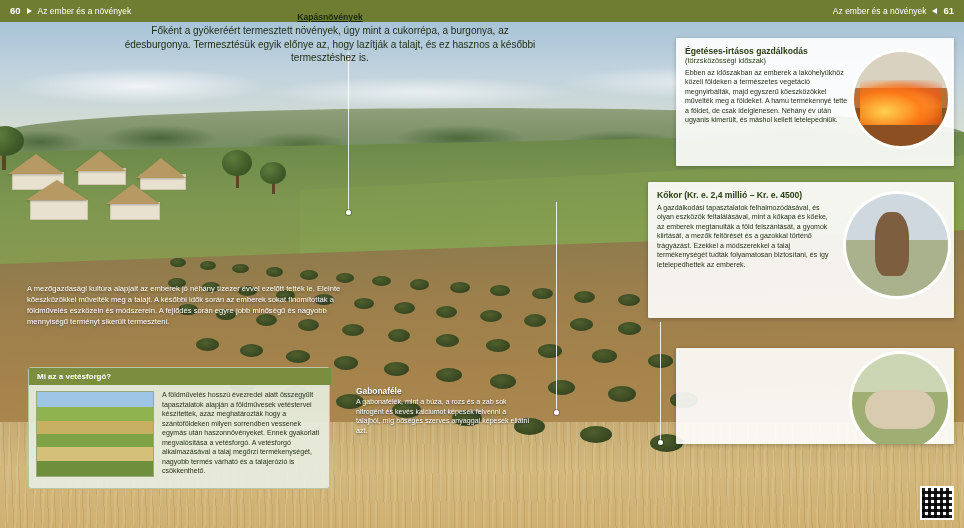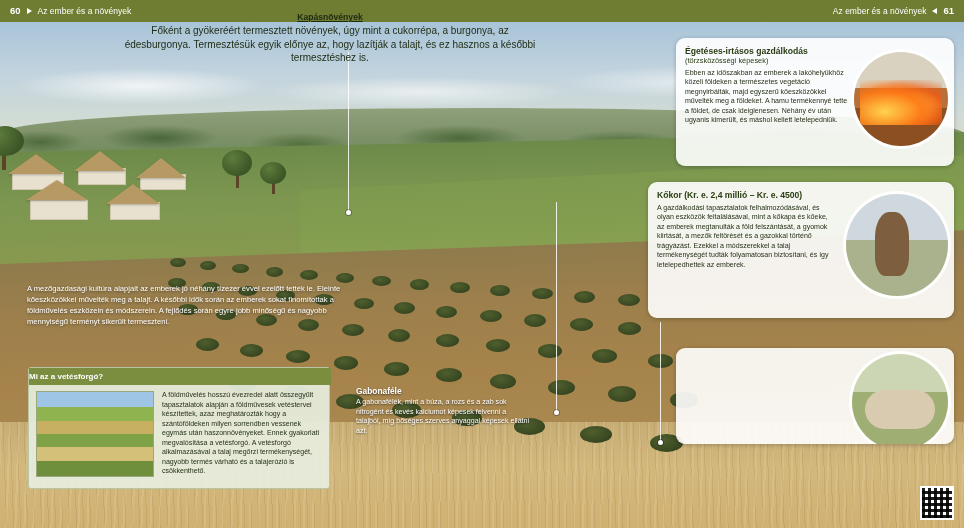--- a/index.html
+++ b/index.html
@@ -174,21 +174,21 @@
     color: #ffffff;
     font-size: 7.6px;
     line-height: 1.45;
     text-shadow: 0 1px 3px rgba(0,0,0,.5);
   }
 
   
   .card {
     position: absolute;
     background: rgba(255,255,255,.90);
-    border-radius: 9px;
+    border-radius: 1px;
     box-shadow: 0 1px 4px rgba(0,0,0,.25);
     overflow: hidden;
   }
   .card .inner { position: relative; width: 100%; height: 100%; }
   .card h3 {
     margin: 0;
     font-size: 8.6px;
     color: #2a3d13;
     font-weight: bold;
   }
@@ -217,21 +217,21 @@
     background: rgba(231,237,222,.93);
     border: 1px solid #b9c6a5;
     border-radius: 3px;
   }
   .panel .ph {
     position: absolute; left: 0; top: 0;
     width: 302px; height: 17px;
     background: #7b8e3f;
     color: #fff;
     font-size: 8px; font-weight: bold;
-    line-height: 17px; 
+    line-height: 17px; padding-left: 8px;
   }
   .panel .pimg {
     position: absolute; left: 7px; top: 23px;
     width: 118px; height: 86px;
     border: 1px solid #9aa87e;
     background:
       linear-gradient(#9ec4e6 0 18%, #8fb34f 18% 34%, #c8b062 34% 50%, #7fa246 50% 66%, #d5c07a 66% 82%, #6f8f3d 82% 100%);
   }
   .panel .ptxt {
     position: absolute; left: 133px; top: 22px;
@@ -399,21 +399,21 @@
   <div class="panel">
     <div class="ph">Mi az a vetésforgó?</div>
     <div class="pimg"></div>
     <div class="ptxt">A földművelés hosszú évezredei alatt összegyűlt tapasztalatok alapján a földművesek vetéstervei készítettek, azaz meghatározták hogy a szántóföldeken milyen sorrendben vessenek egymás után haszonnövényeket. Ennek gyakorlati megvalósítása a vetésforgó. A vetésforgó alkalmazásával a talaj megőrzi termékenységét, nagyobb termés várható és a talajerózió is csökkenthető.</div>
   </div>
 
   <div class="card" style="left:676px; top:38px; width:278px; height:128px;">
     <div class="inner">
       <div class="txt" style="width:168px;">
         <h3>Égetéses-irtásos gazdálkodás</h3>
-        <div class="sub">(törzsközösségi képesek)</div>
+        <div class="sub">(törzsközösségi időszak)</div>
         <p>Ebben az időszakban az emberek a lakóhelyükhöz közeli földeken a természetes vegetáció megnyirbálták, majd egyszerű kőeszközökkel művelték meg a földeket. A hamu termékennyé tette a földet, de csak ideiglenesen. Néhány év után ugyanis kimerült, és máshol kellett letelepedniük.</p>
       </div>
       <div class="thumb" style="right:6px; top:14px; width:94px; height:94px;">
         <div class="fire-img"></div>
       </div>
     </div>
   </div>
 
   <div class="card" style="left:648px; top:182px; width:306px; height:136px;">
     <div class="inner">

